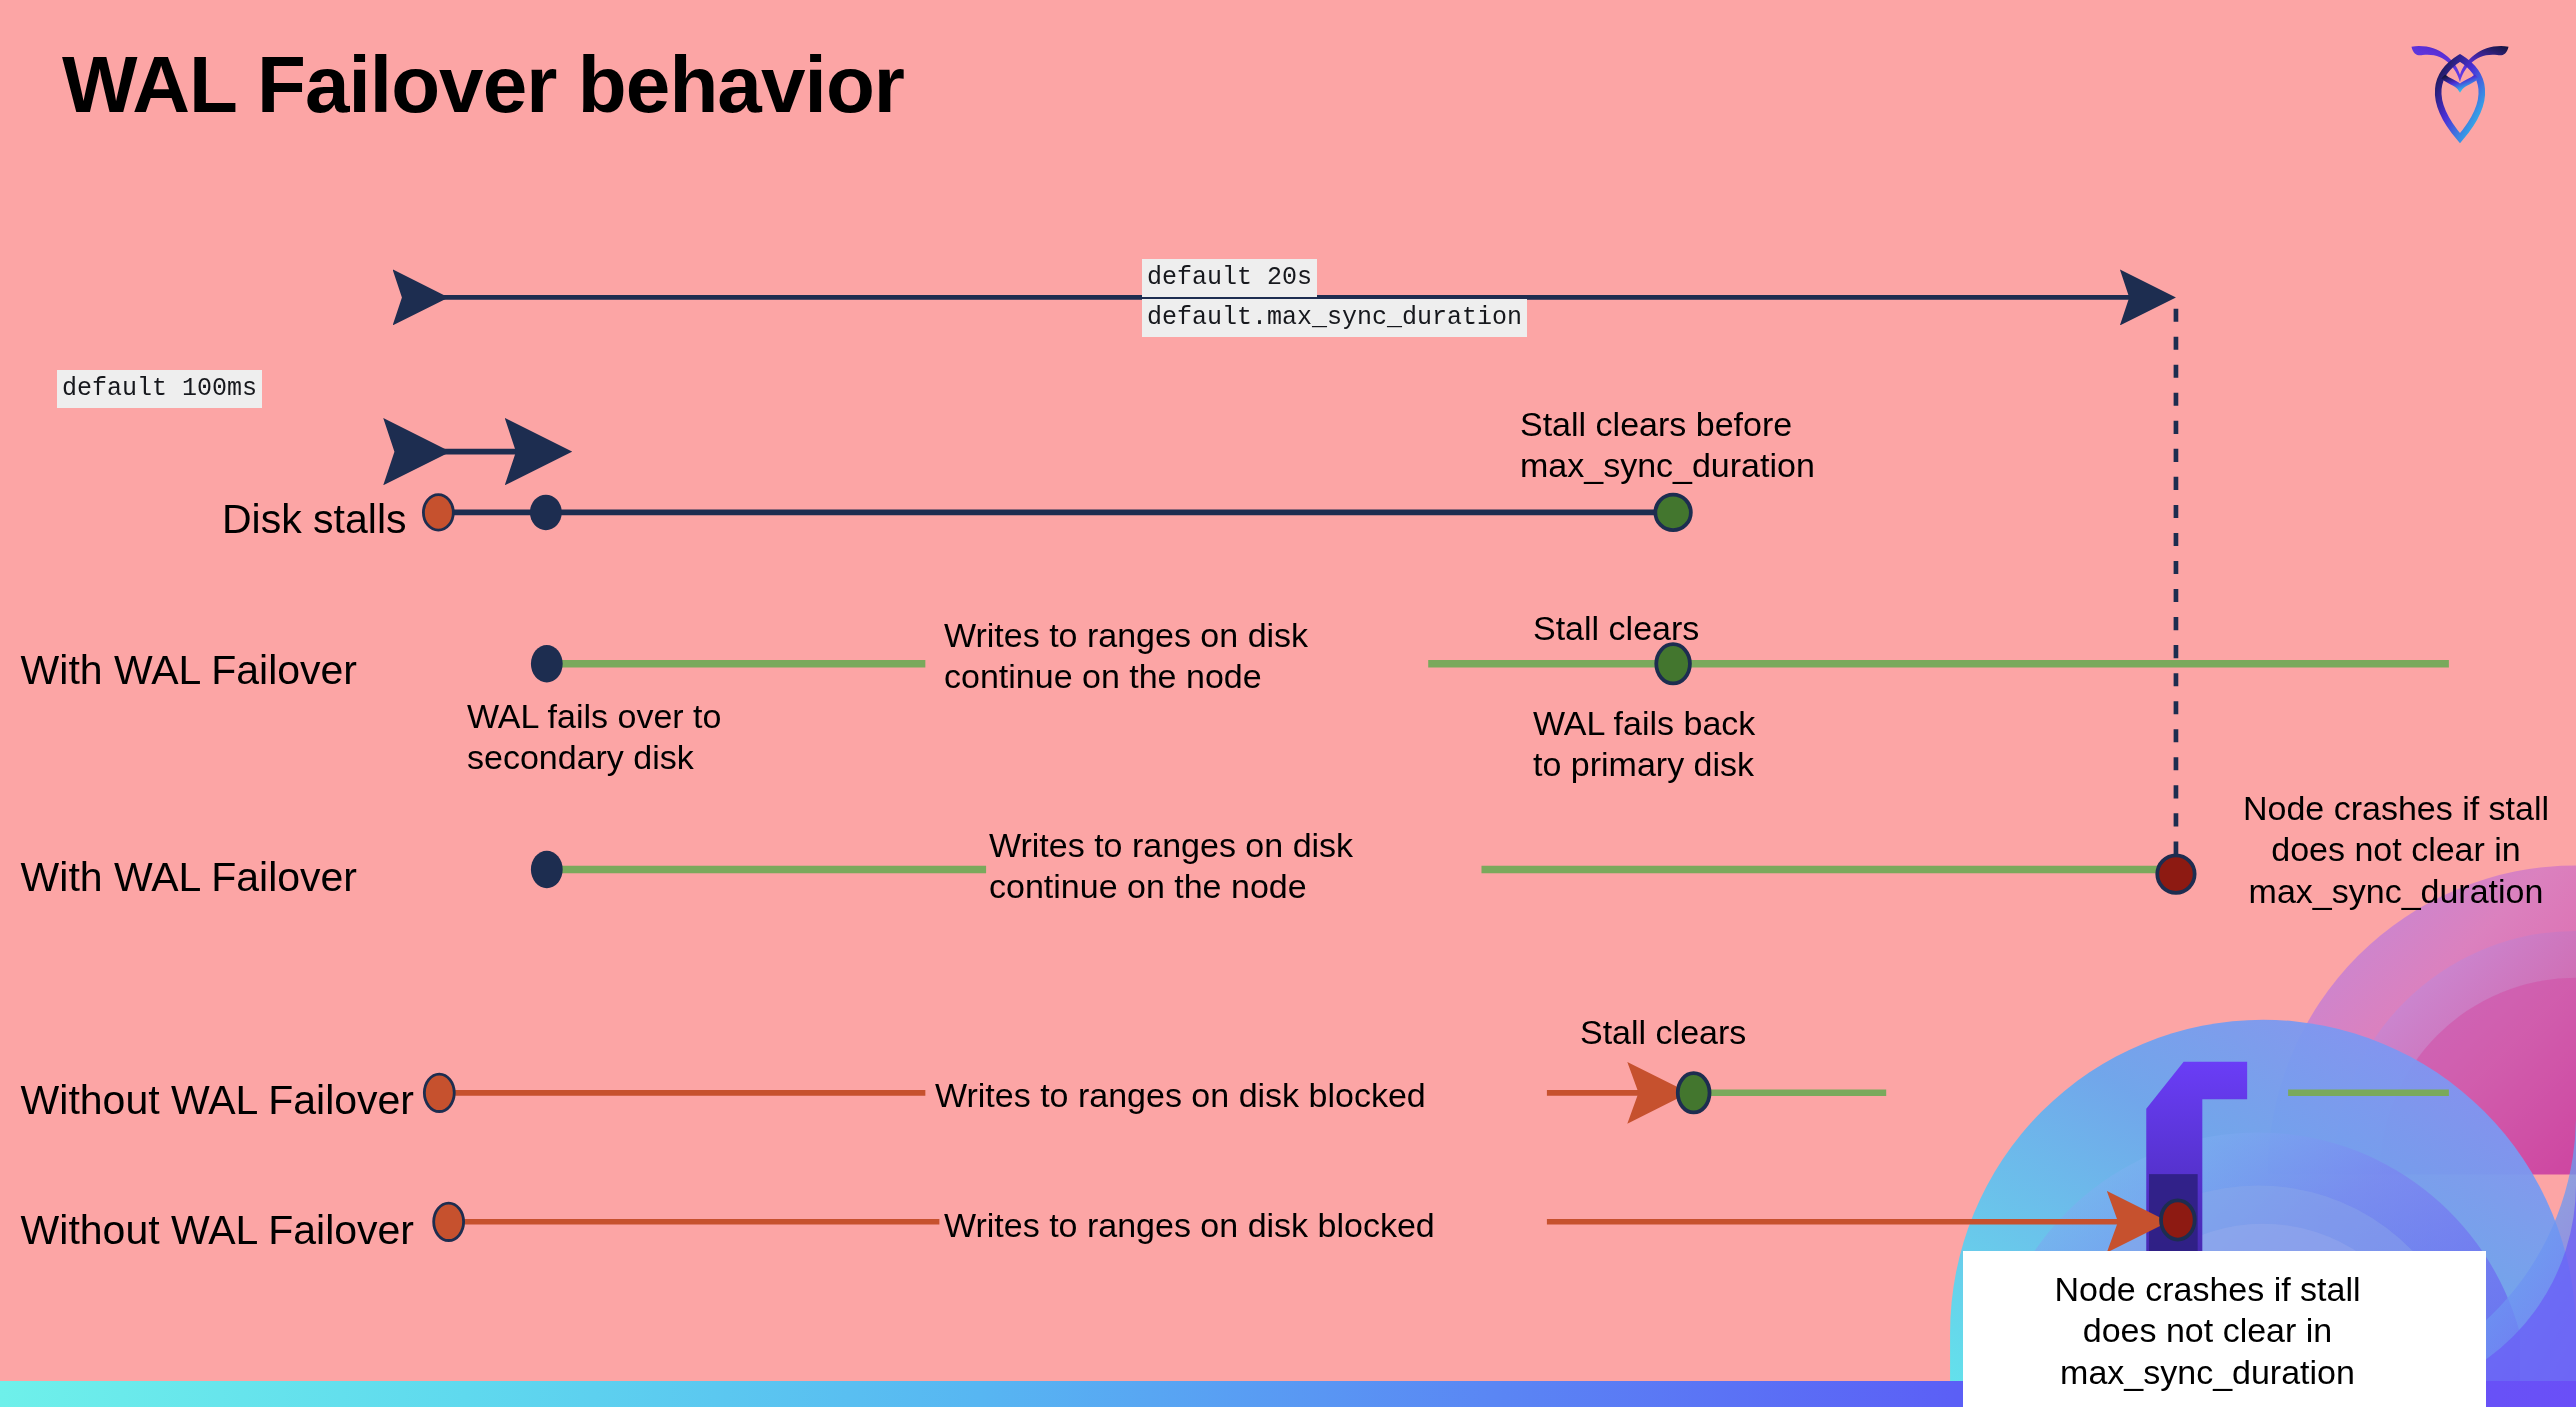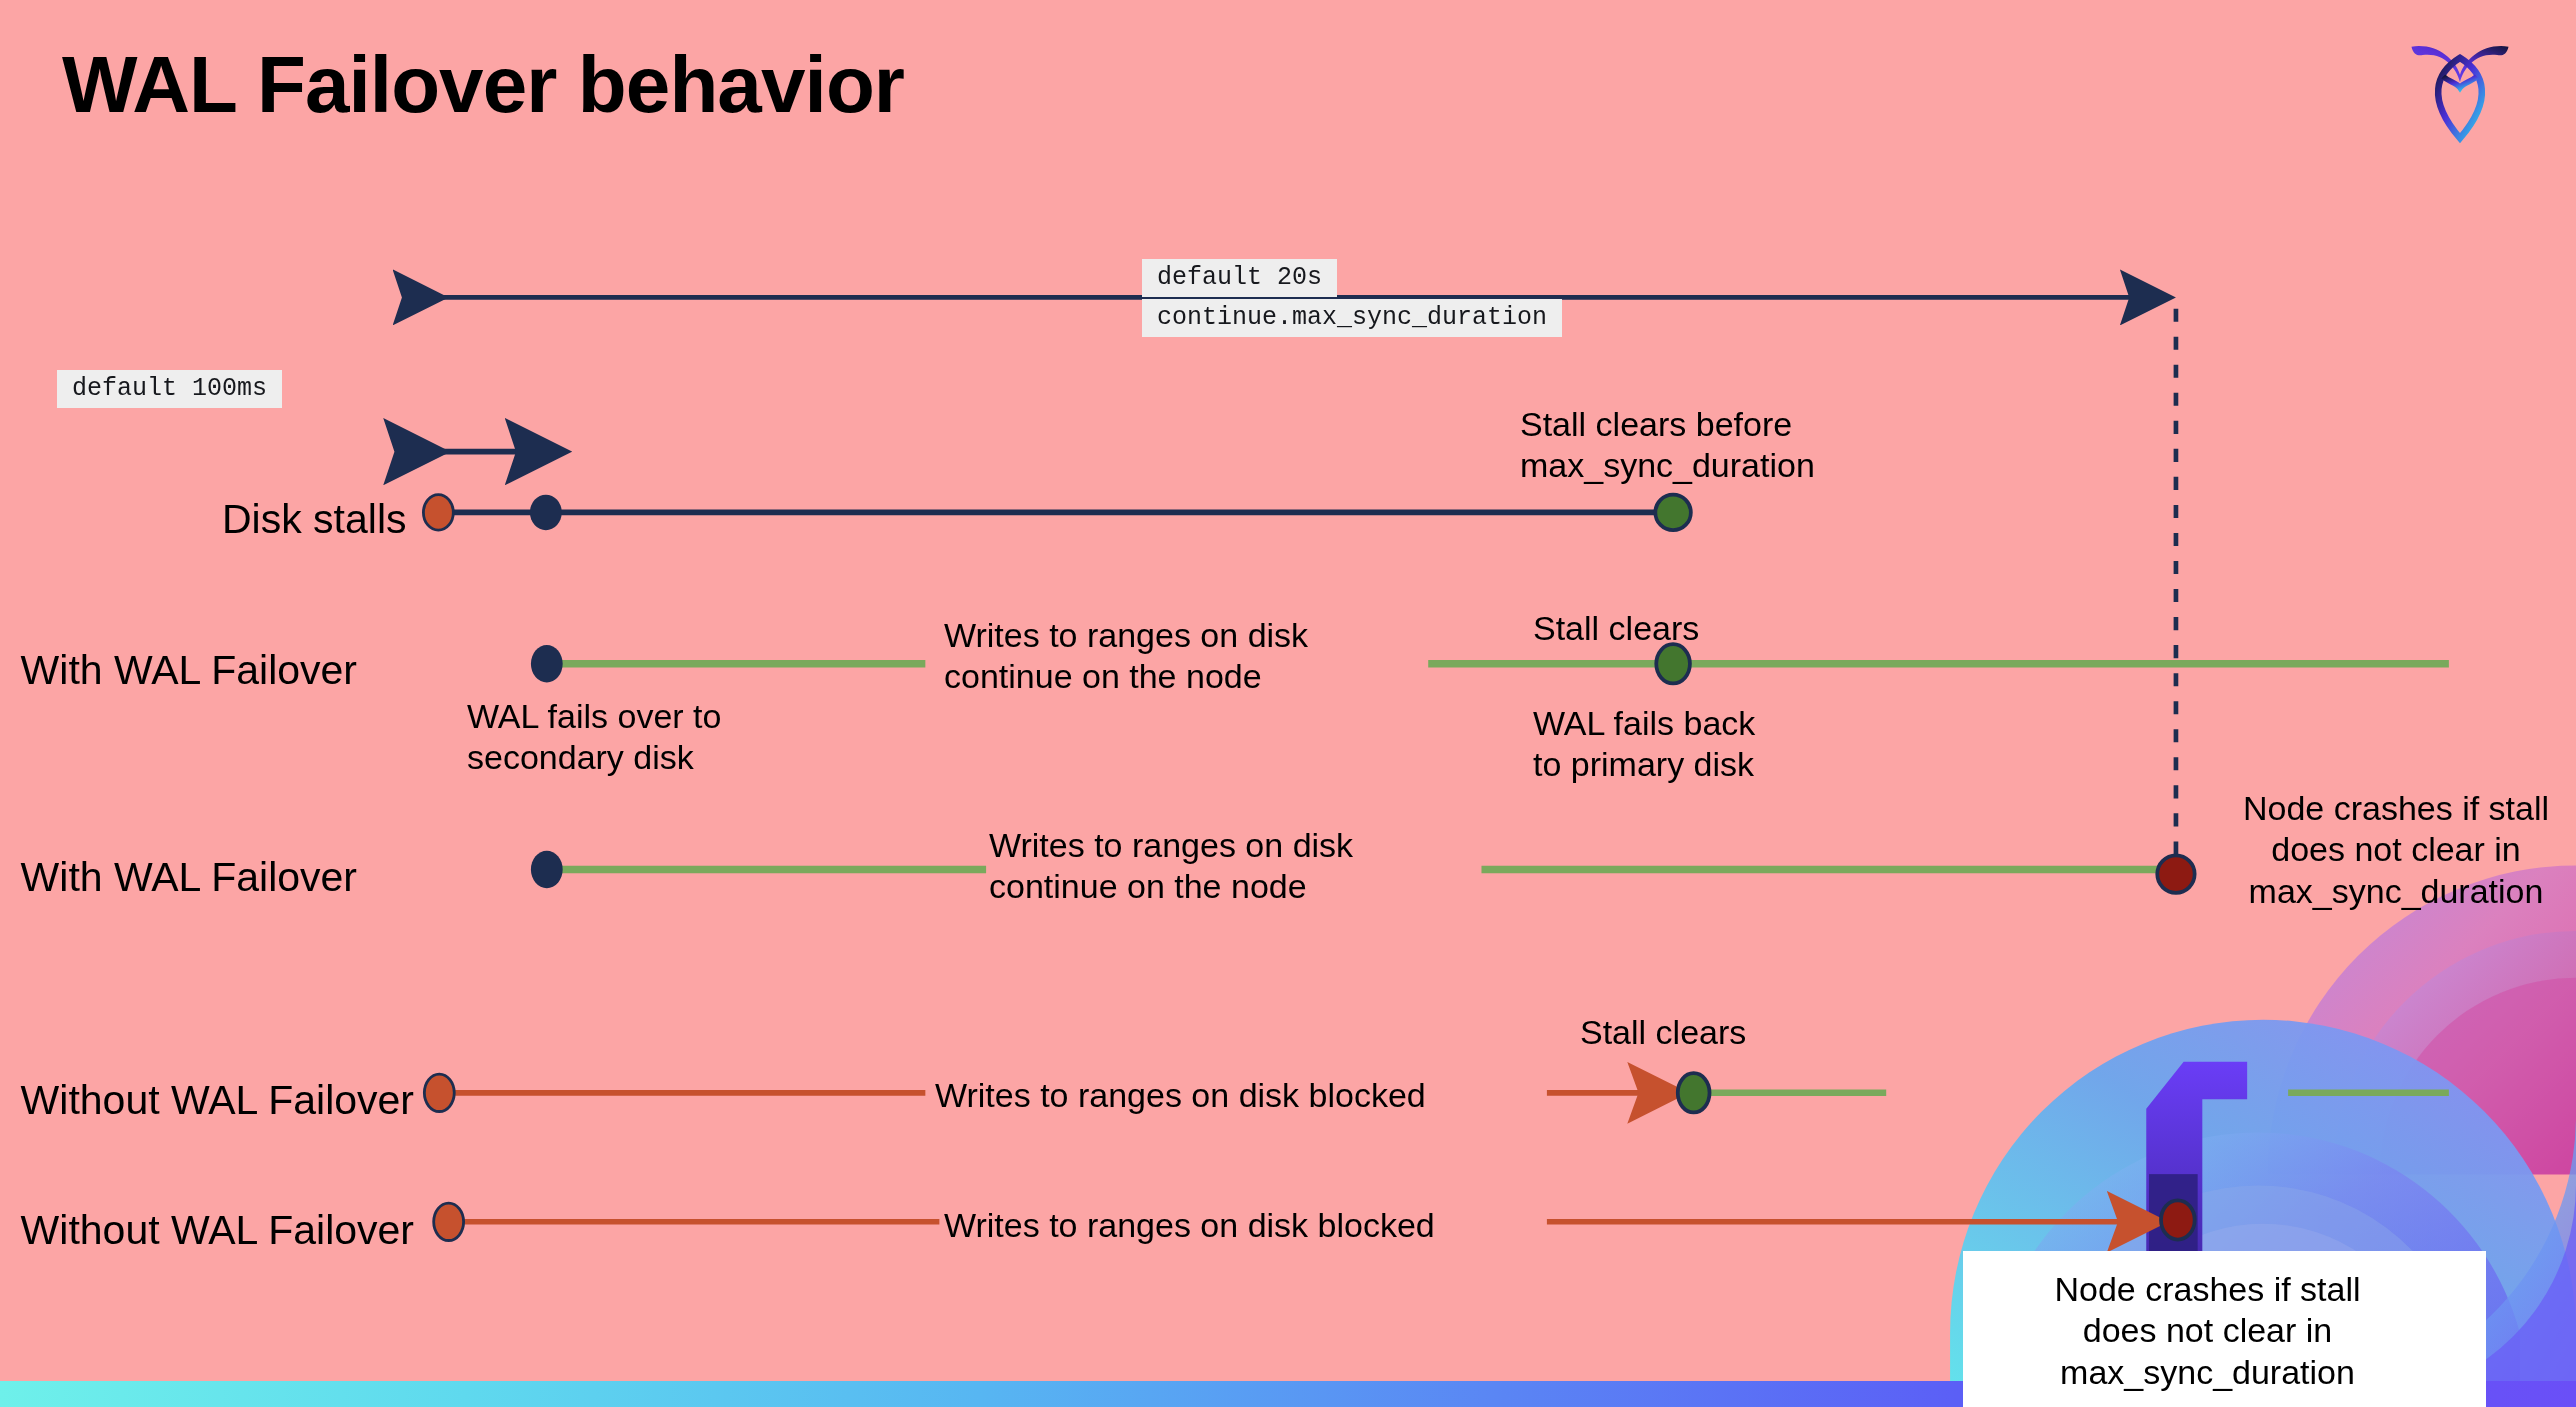--- a/index.html
+++ b/index.html
@@ -29,21 +29,21 @@
     position:absolute;left:62px;top:45px;
     font-size:80px;font-weight:700;letter-spacing:-0.9px;
     color:#000;line-height:1;white-space:nowrap;
   }
 
   
   .code{
     position:absolute;
     font-family:"Liberation Mono","DejaVu Sans Mono",monospace;
     font-size:25px;color:#16181d;background:#eeeeee;
-    line-height:1.5;white-space:nowrap;padding:0 15px;
+    line-height:1.5;white-space:nowrap;padding:0 5px;
   }
 
   
   .overlay{position:absolute;left:0;top:0;width:2576px;height:1408px;}
 
   
   .lbl{
     position:absolute;color:#000;font-size:34px;line-height:1.22;
     font-family:"Liberation Sans",sans-serif;white-space:pre-line;
   }
@@ -195,21 +195,21 @@
 
     <g>
       <line x1="490" y1="1307" x2="1005" y2="1307" stroke="#c6512e" stroke-width="6"></line>
       <line x1="1655" y1="1307" x2="2308" y2="1307" stroke="#c6512e" stroke-width="6" marker-end="url(#orangeArrowR)"></line>
       <ellipse cx="480" cy="1307" rx="16" ry="20" fill="#c6512e" stroke="#1d2d50" stroke-width="3"></ellipse>
       <ellipse cx="2330" cy="1305" rx="18" ry="21" fill="#8d1a12" stroke="#1d2d50" stroke-width="4"></ellipse>
     </g>
   </svg>
 
   <div class="code" style="left:1142px;top:259px;">default 20s</div>
-  <div class="code" style="left:1142px;top:299px;">continue.max_sync_duration</div>
+  <div class="code" style="left:1142px;top:299px;">default.max_sync_duration</div>
 
   <div class="code" style="left:37px;top:370px;margin-left:20px;">default 100ms</div>
 
   <div class="lbl row-name" style="left:222px;top:494px;">Disk stalls</div>
 
   <div class="lbl row-name" style="left:20.6px;top:645px;">With WAL Failover</div>
 
   <div class="lbl row-name" style="left:20.6px;top:852px;">With WAL Failover</div>
 
   <div class="lbl row-name" style="left:20.6px;top:1075px;">Without WAL Failover</div>

